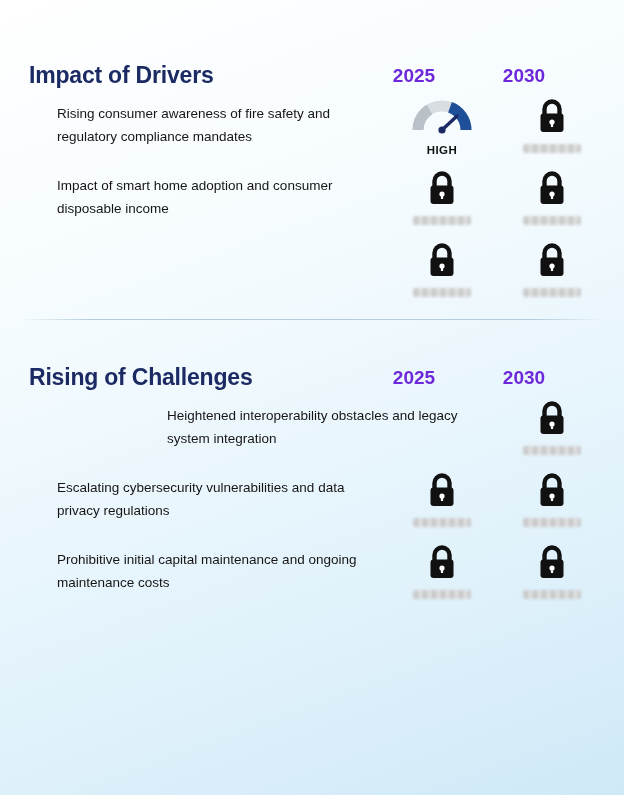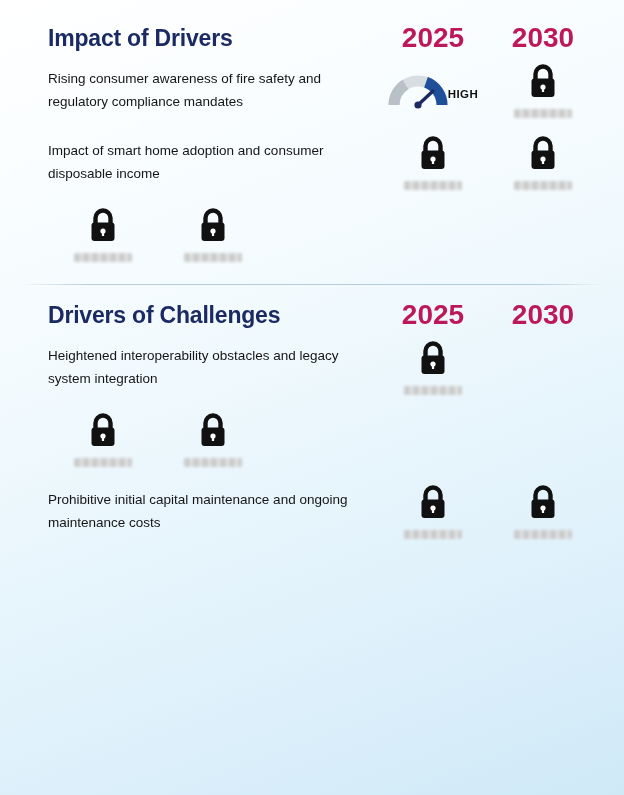--- a/index.html
+++ b/index.html
@@ -14,48 +14,50 @@
     color: #111111;
     overflow: hidden;
   }
   .page {
     position: relative;
     width: 624px;
     height: 795px;
     box-sizing: border-box;
   }
   .section {
-    padding: 0 36px;
+    padding: 0 17px;
+    margin-top: 40px;
   }
   .section-header {
     display: flex;
     align-items: center;
     padding: 0 0 0 12px;
   }
   .section-title {
     font-size: 23px;
     font-weight: bold;
     color: #1b2a63;
     letter-spacing: -0.2px;
     flex: 0 0 330px;
   }
   .col-head {
     flex: 0 0 110px;
     text-align: center;
-    font-size: 28px;
+    font-size: 19px;
     font-weight: bold;
-    color: #be185d;
+    color: #6d28d9;
   }
   .rows {
     padding-left: 12px;
   }
   .row {
     display: flex;
     align-items: center;
     min-height: 72px;
+    justify-content: flex-end;
   }
   .row-label {
     flex: 0 0 330px;
     font-size: 13.5px;
     line-height: 1.72;
     color: #151515;
     padding-right: 14px;
     box-sizing: border-box;
   }
   .cell {
@@ -74,21 +76,21 @@
     margin-top: 7px;
     width: 58px;
     height: 9px;
     border-radius: 2px;
     background: repeating-linear-gradient(90deg, #c9c9c9 0px, #c9c9c9 6px, #e3e3e3 6px, #e3e3e3 9px);
     filter: blur(1.6px);
     opacity: 0.95;
   }
   .gauge-wrap {
     display: flex;
-    flex-direction: row;
+    flex-direction: column;
     align-items: center;
   }
   .gauge-caption {
     margin-top: 8px;
     font-size: 11.5px;
     font-weight: bold;
     letter-spacing: 0.4px;
     color: #111111;
   }
   .divider {
@@ -193,21 +195,21 @@
         </div>
       </div>
 
     </div>
   </div>
 
   <div class="divider"></div>
 
   <div class="section sec2">
     <div class="section-header">
-      <div class="section-title">Drivers of Challenges</div>
+      <div class="section-title">Rising of Challenges</div>
       <div class="col-head">2025</div>
       <div class="col-head">2030</div>
     </div>
 
     <div class="rows">
 
       <div class="row">
         <div class="row-label">Heightened interoperability obstacles and legacy system integration</div>
         <div class="cell">
           <div class="lock-wrap">
@@ -216,20 +218,21 @@
               <rect x="5.5" y="16.5" width="23" height="18.5" rx="3" fill="#111111"></rect>
               <circle cx="17" cy="25" r="2.6" fill="#ffffff"></circle>
               <rect x="15.9" y="25" width="2.2" height="5" fill="#ffffff"></rect>
             </svg>
             <div class="blur-label"></div>
           </div>
         </div>
       </div>
 
       <div class="row">
+        <div class="row-label">Escalating cybersecurity vulnerabilities and data privacy regulations</div>
         <div class="cell">
           <div class="lock-wrap">
             <svg width="34" height="40" viewBox="0 0 34 40">
               <path d="M9.5 17 v-5 a7.5 7.5 0 0 1 15 0 v5" fill="none" stroke="#111111" stroke-width="4.4"></path>
               <rect x="5.5" y="16.5" width="23" height="18.5" rx="3" fill="#111111"></rect>
               <circle cx="17" cy="25" r="2.6" fill="#ffffff"></circle>
               <rect x="15.9" y="25" width="2.2" height="5" fill="#ffffff"></rect>
             </svg>
             <div class="blur-label"></div>
           </div>

